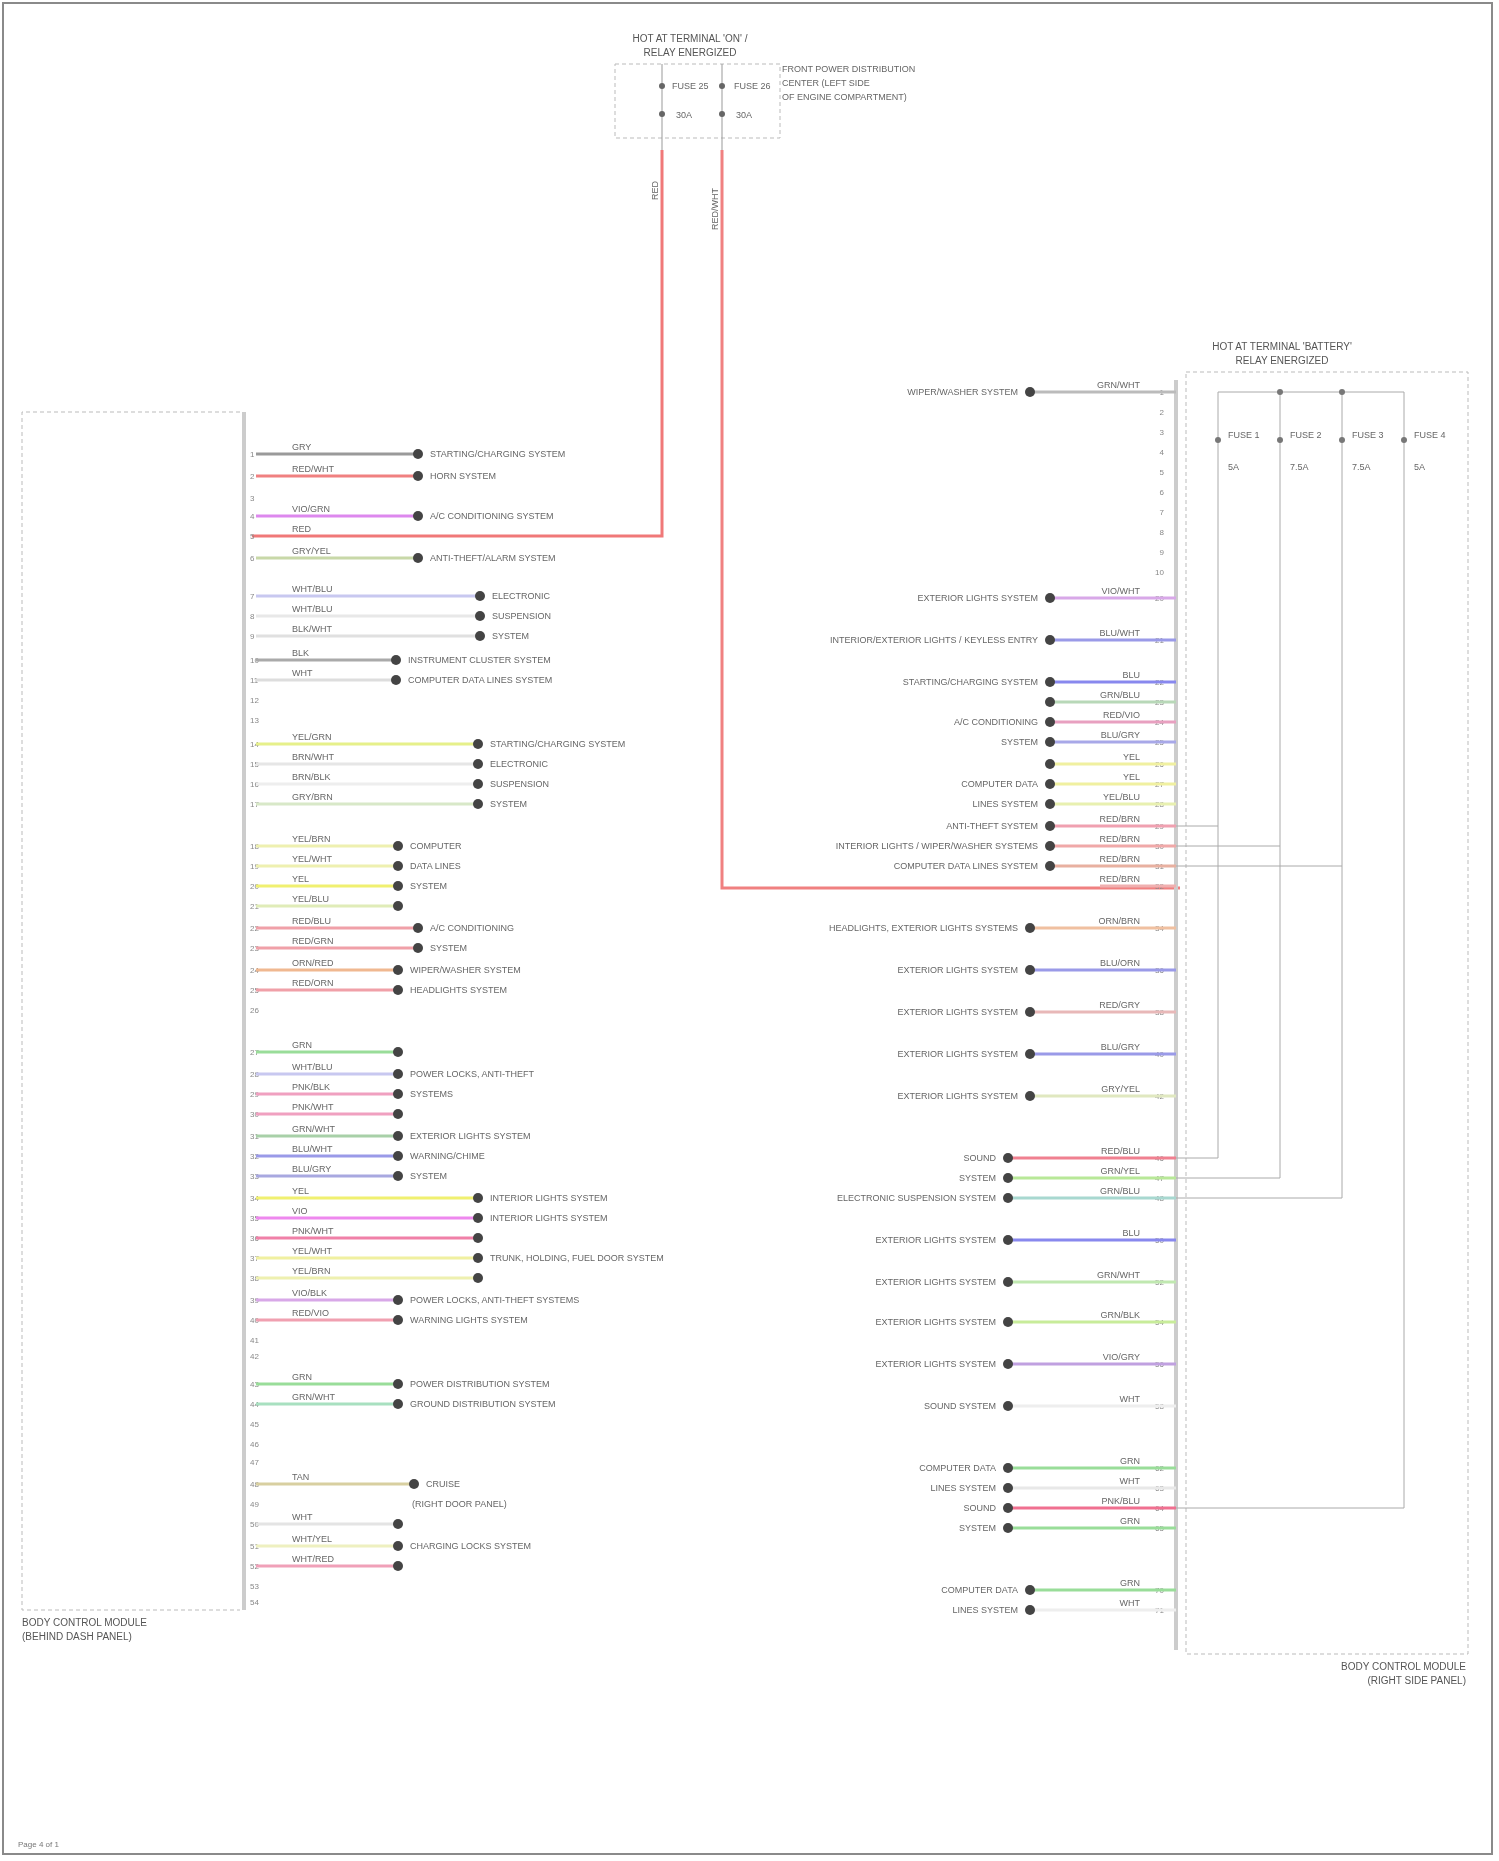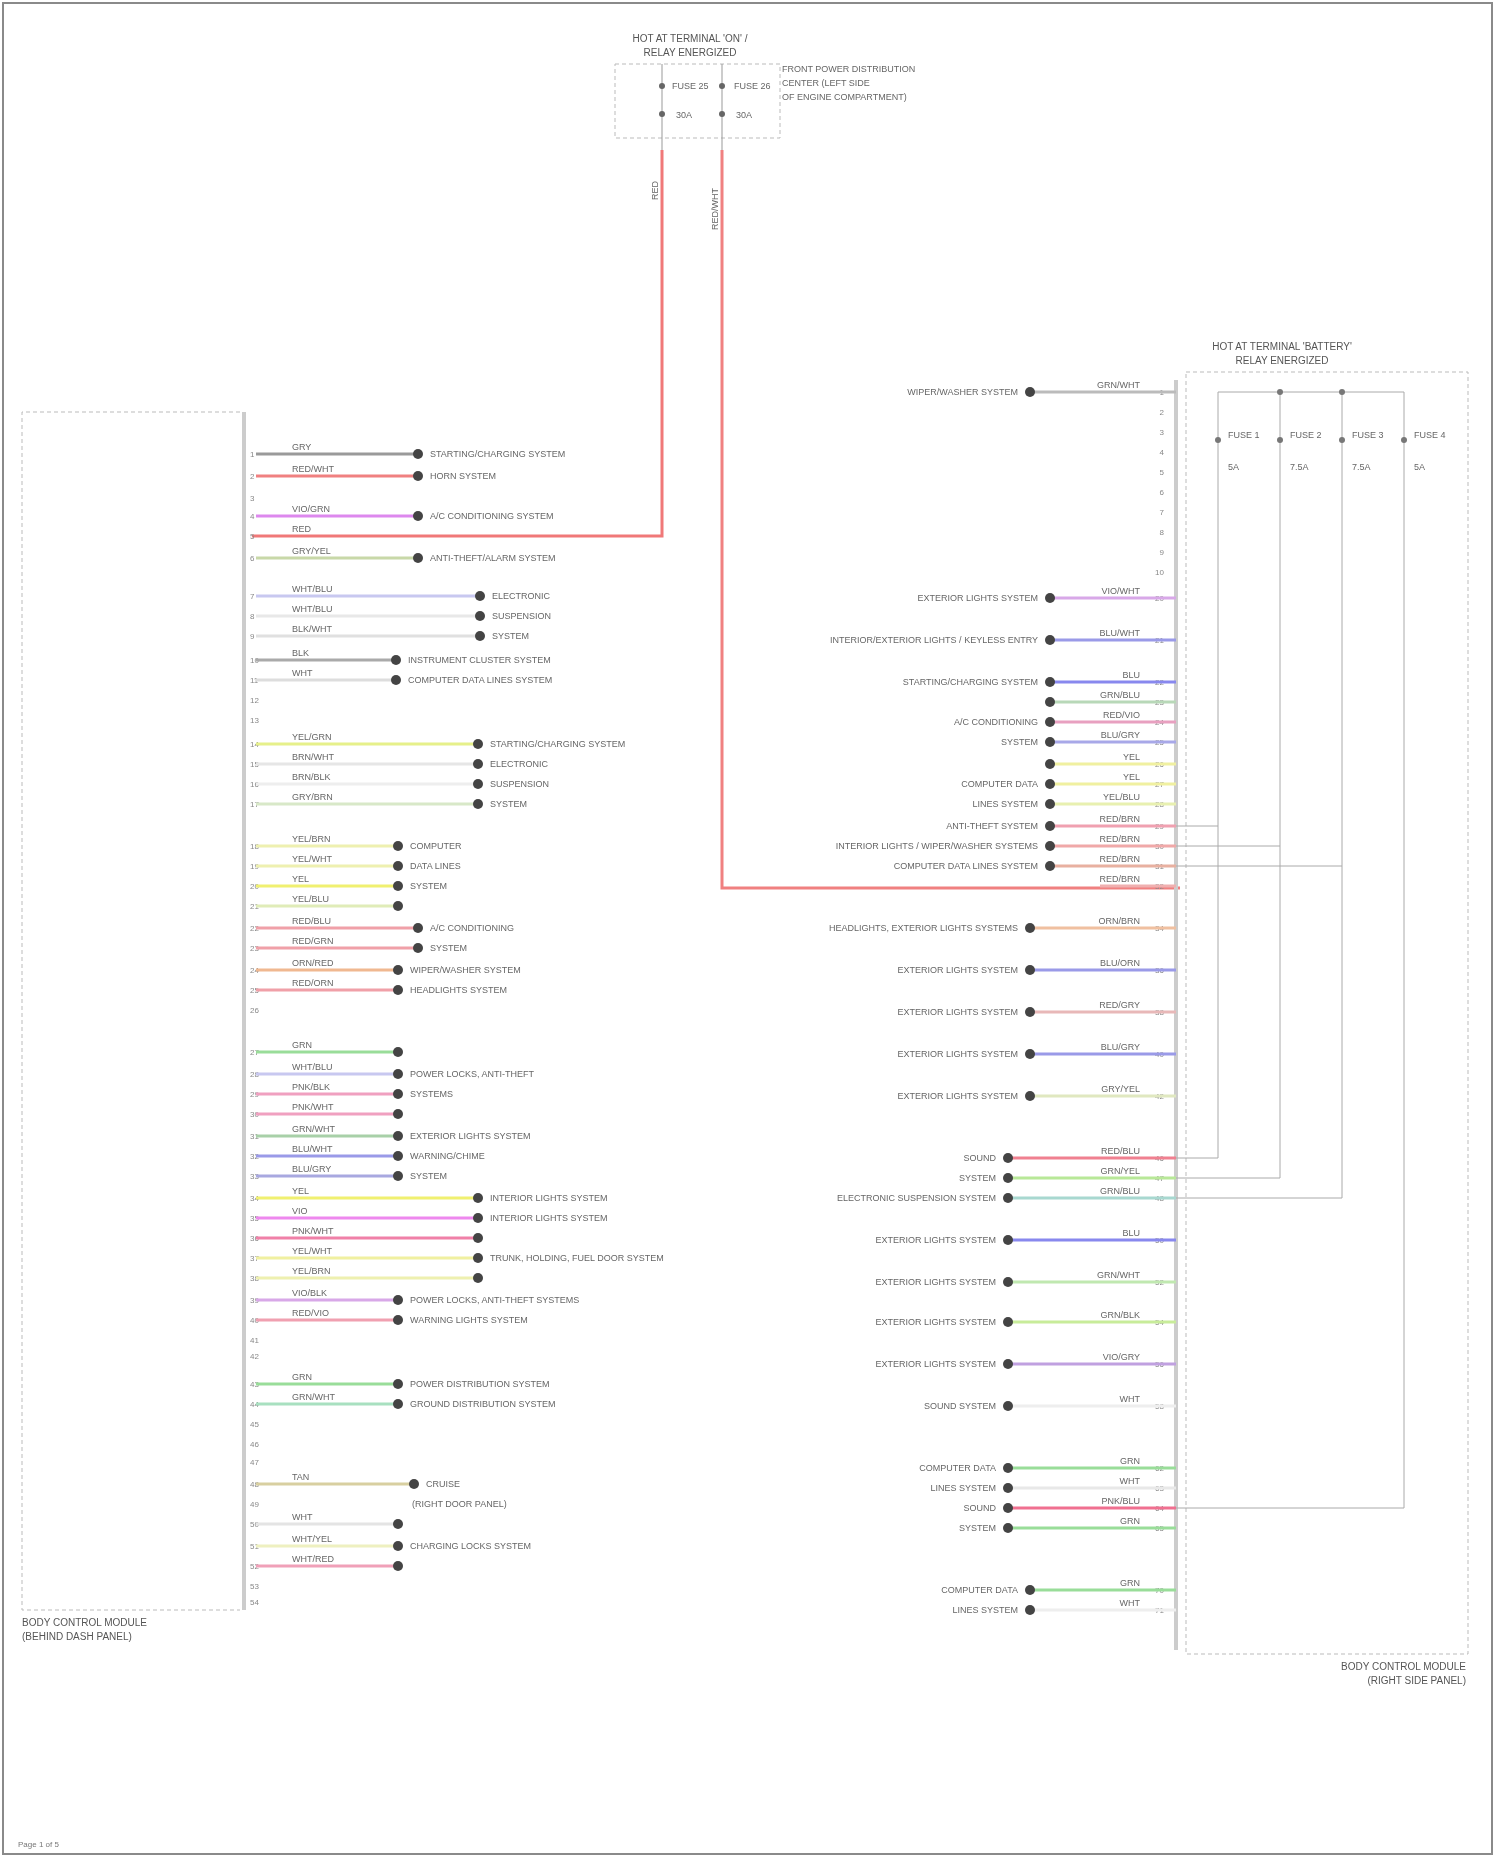--- a/index.html
+++ b/index.html
@@ -644,13 +644,13 @@
         <text class="pin" x="1164" y="475" text-anchor="end">5</text>
         <text class="pin" x="1164" y="495" text-anchor="end">6</text>
         <text class="pin" x="1164" y="515" text-anchor="end">7</text>
         <text class="pin" x="1164" y="535" text-anchor="end">8</text>
         <text class="pin" x="1164" y="555" text-anchor="end">9</text>
         <text class="pin" x="1164" y="575" text-anchor="end">10</text>
       </g>
   </g>
 </svg>
 
-<div id="footer">Page 1 of 5</div>
+<div id="footer">Page 4 of 1</div>
 
 </body></html>

